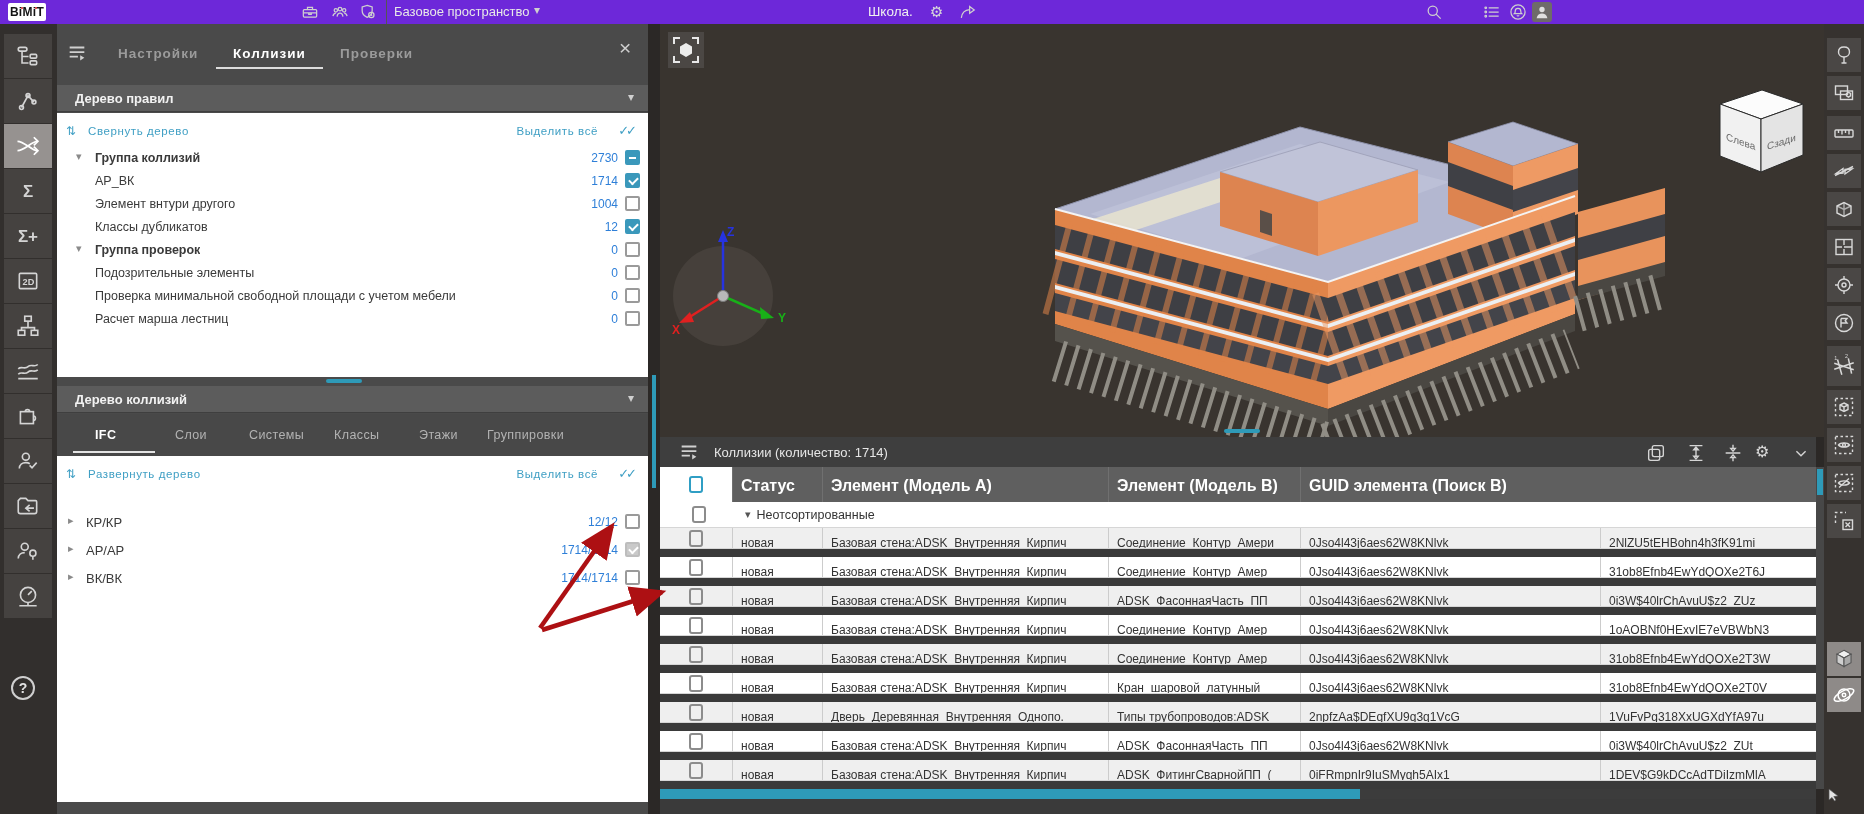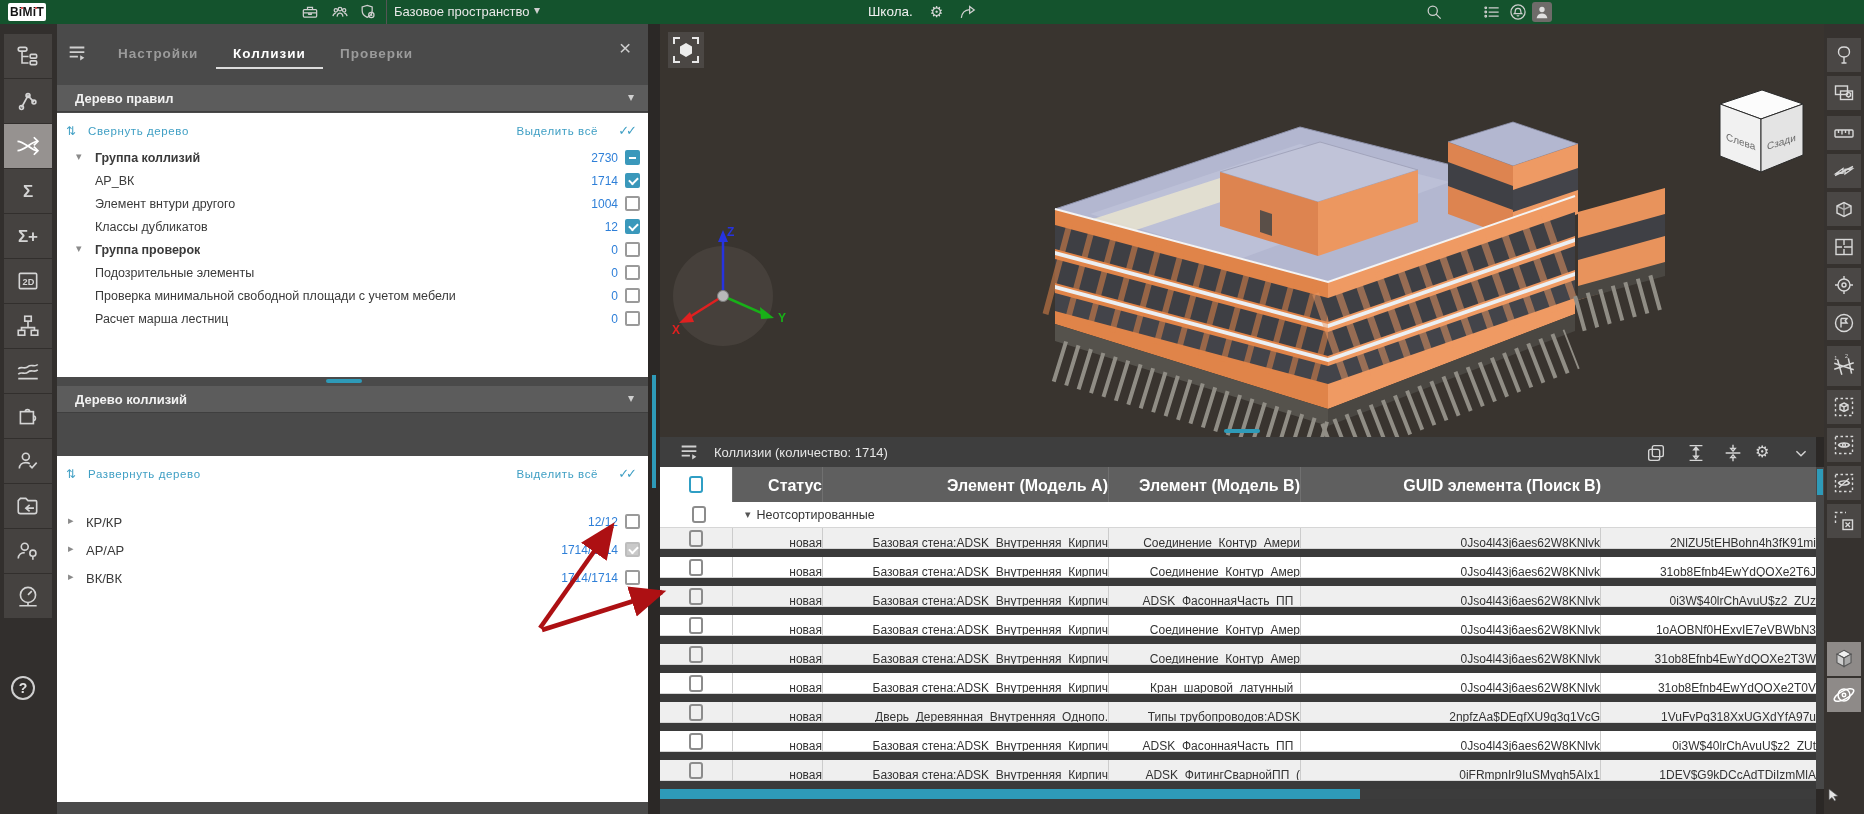--- a/index.html
+++ b/index.html
@@ -4,21 +4,21 @@
 <style>
   html,body{margin:0;padding:0;background:#222;}
   *{box-sizing:border-box;}
   #app{position:relative;width:1864px;height:814px;overflow:hidden;background:#2b2826;
        font-family:"Liberation Sans","DejaVu Sans",sans-serif;color:#ddd;cursor:default;
        -webkit-user-select:none;user-select:none;}
   svg{display:block;}
   .abs{position:absolute;}
 
   
-  .topbar{position:absolute;left:0;top:0;width:1864px;height:24px;background:#14532d;z-index:30;}
+  .topbar{position:absolute;left:0;top:0;width:1864px;height:24px;background:#6d28d9;z-index:30;}
   .logo{position:absolute;left:8px;top:3px;width:38px;height:18px;background:#fff;border-radius:2px;
         color:#141414;font-weight:bold;font-size:12px;text-align:center;line-height:18px;letter-spacing:.3px;}
   .logo .dot{position:absolute;width:2px;height:2px;background:#d22;border-radius:50%;top:4px;}
   .logo .d1{left:12.5px}.logo .d2{left:26.5px}
   .tico{position:absolute;top:2px;width:20px;height:20px;}
   .tico path,.tico circle,.tico rect{stroke:#cfcfcf;fill:none;stroke-width:1.5;}
   .vsep{position:absolute;top:0;width:1px;height:24px;background:#555;}
   .ws-label{position:absolute;left:394px;top:4px;font-size:13px;color:#e8e8e8;}
   .ws-caret{position:absolute;left:534px;top:3px;font-size:12px;color:#cfcfcf;}
   .proj{position:absolute;left:868px;top:4px;font-size:13.5px;color:#f0f0f0;}
@@ -74,21 +74,21 @@
   .ctab{position:absolute;top:14px;font-size:12.5px;color:#b3b3b3;letter-spacing:.4px;}
   .ctab.active{color:#fff;font-weight:bold;}
   .ctab-underline{position:absolute;height:2px;background:#e4e4e4;}
   .panel-scrollthumb{position:absolute;left:652px;top:375px;width:4px;height:113px;background:#2e9ab8;z-index:15;}
 
   
   .viewport{position:absolute;left:660px;top:24px;width:1164px;height:413px;background:#39342f;}
   .focusbtn{position:absolute;left:8px;top:8px;width:36px;height:36px;background:#4b4744;}
 
   
-  .tablewrap{position:absolute;left:660px;top:437px;width:1156px;height:377px;background:#3a3a3a;text-align:right;}
+  .tablewrap{position:absolute;left:660px;top:437px;width:1156px;height:377px;background:#3a3a3a;}
   .ttitle{position:absolute;left:0;top:0;width:1156px;height:30px;background:#3e3e3e;}
   .ttitle .txt{position:absolute;left:54px;top:8px;font-size:13px;color:#e6e6e6;}
   .ttool{position:absolute;top:5px;width:22px;height:22px;}
   .ttool path,.ttool rect{stroke:#d5d5d5;fill:none;stroke-width:1.5;}
   .grid{display:grid;grid-template-columns:73px 90px 286px 192px 300px auto;width:1156px;}
   .thead{position:absolute;left:0;top:30px;height:35px;background:#5f5f5f;}
   .thead .hc{border-right:1px solid #707070;color:#fff;font-size:16px;font-weight:bold;
              padding:10px 0 0 8px;white-space:nowrap;overflow:hidden;}
   .thead .hc.cbcell{background:#fff;display:flex;align-items:center;justify-content:center;padding:0;}
   .tcb{display:inline-block;width:14px;height:17px;border:2px solid #8c8c8c;border-radius:3px;background:transparent;}
@@ -320,20 +320,29 @@
         <span class="cnt">0</span>
         <span class="cb unchecked"></span>
       </div>
     </div>
     <div class="handle" style="left:269px;top:355px"></div>
 
     <div class="sect-head" style="top:362px">
       <span class="t">Дерево коллизий</span>
       <span class="c">▾</span>
     </div>
+    <div class="abs" style="left:0;top:390px;width:591px;height:42px;background:#484848">
+      <span class="ctab active" style="left:38px">IFC</span>
+      <span class="ctab" style="left:118px">Слои</span>
+      <span class="ctab" style="left:192px">Системы</span>
+      <span class="ctab" style="left:277px">Классы</span>
+      <span class="ctab" style="left:362px">Этажи</span>
+      <span class="ctab" style="left:430px">Группировки</span>
+      <span class="ctab-underline" style="left:16px;top:37px;width:82px"></span>
+    </div>
     <div class="whitebox" style="top:432px;height:346px">
       <div class="linkrow" style="top:8px">
         <span class="updown">⇅</span>
         <span class="lk">Развернуть дерево</span>
         <span class="sel">Выделить всё</span>
         <span class="dbl">✓✓</span>
       </div>
       <div class="trow trow2" style="top:52px">
         <span class="caret">▸</span>
         <span class="lbl">КР/КР</span>

